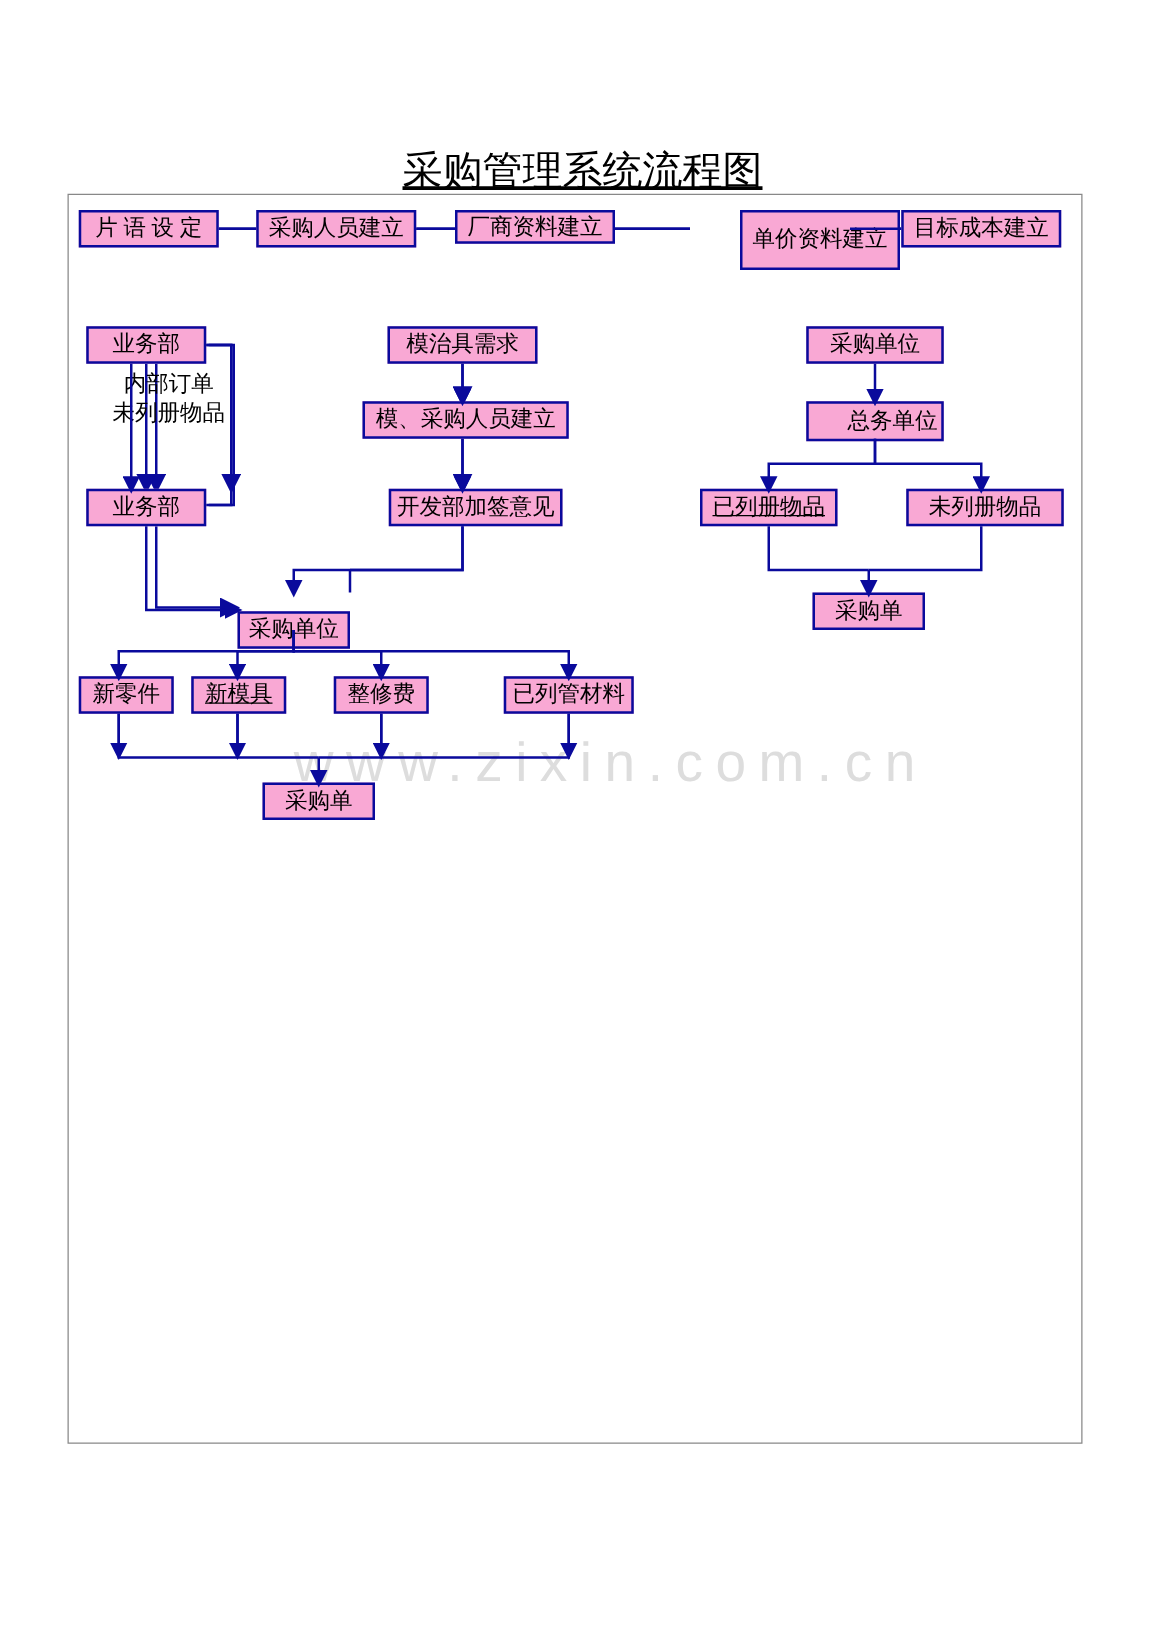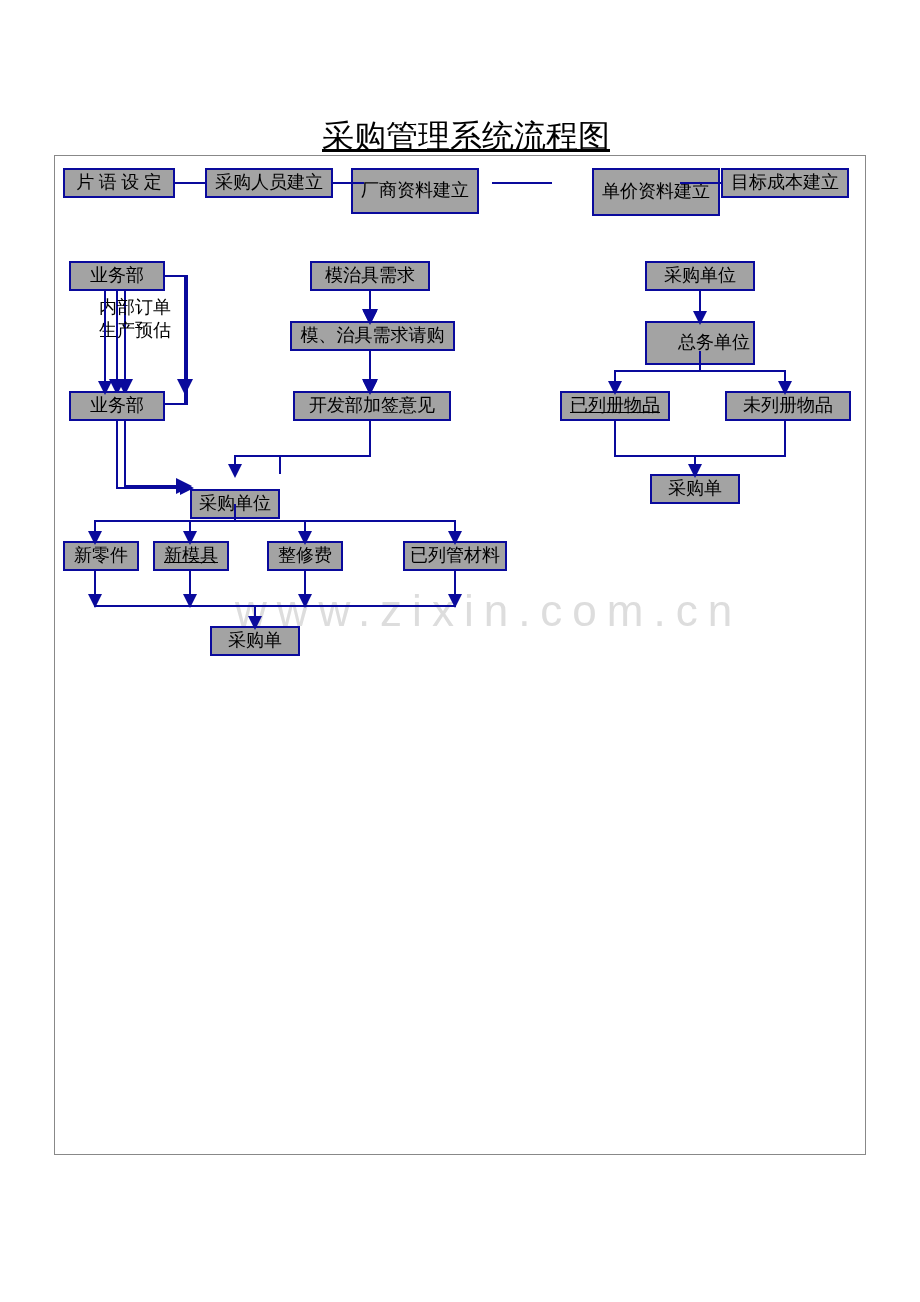--- a/index.html
+++ b/index.html
@@ -25,21 +25,21 @@
       position: absolute;
       top: 155px;
       left: 54px;
       width: 812px;
       height: 1000px;
       border: 1px solid #888;
     }
     .box {
       position: absolute;
       border: 2px solid #0a0a9c;
-      background: #a3a3a3;
+      background: #f9a8d4;
       font-size: 18px;
       display: flex;
       align-items: center;
       justify-content: center;
       text-align: center;
       line-height: 1.2;
       white-space: nowrap;
     }
     .label {
       position: absolute;
@@ -157,35 +157,35 @@
 
       <path d="M560 265 L560 300 L640 300"></path>
       <path d="M730 265 L730 300 L640 300"></path>
       <line x1="640" y1="300" x2="640" y2="318" marker-end="url(#ar)"></line>
 
     </g>
   </svg>
 
   <div class="box" style="left:8px;top:12px;width:112px;height:30px;">片 语 设 定</div>
   <div class="box" style="left:150px;top:12px;width:128px;height:30px;">采购人员建立</div>
-  <div class="box" style="left:296px;top:12px;width:128px;height:46px;">厂商资料建立</div>
+  <div class="box" style="left:309px;top:12px;width:128px;height:27px;">厂商资料建立</div>
   <div class="box" style="left:497px;top:12px;width:128px;height:48px;margin-left:40px;">单价资料建立</div>
   <div class="box" style="left:666px;top:12px;width:128px;height:30px;">目标成本建立</div>
 
   <div class="box" style="left:14px;top:105px;width:96px;height:30px;">业务部</div>
   <div class="label" style="left:30px;top:140px;width:100px;white-space:pre-line;">内部订单
-生产预估</div>
+未列册物品</div>
   <div class="box" style="left:14px;top:235px;width:96px;height:30px;">业务部</div>
 
   <div class="box" style="left:255px;top:105px;width:120px;height:30px;">模治具需求</div>
-  <div class="box" style="left:235px;top:165px;width:165px;height:30px;">模、治具需求请购</div>
-  <div class="box" style="left:238px;top:235px;width:158px;height:30px;text-align:right;">开发部加签意见</div>
+  <div class="box" style="left:235px;top:165px;width:165px;height:30px;">模、采购人员建立</div>
+  <div class="box" style="left:256px;top:235px;width:139px;height:30px;text-align:right;">开发部加签意见</div>
 
   <div class="box" style="left:590px;top:105px;width:110px;height:30px;">采购单位</div>
-  <div class="box" style="left:590px;top:165px;width:110px;height:44px;padding-left:28px;">总务单位</div>
+  <div class="box" style="left:590px;top:165px;width:110px;height:32px;padding-left:28px;">总务单位</div>
   <div class="box" style="left:505px;top:235px;width:110px;height:30px;text-decoration:underline;">已列册物品</div>
   <div class="box" style="left:670px;top:235px;width:126px;height:30px;">未列册物品</div>
   <div class="box" style="left:595px;top:318px;width:90px;height:30px;">采购单</div>
 
   <div class="box" style="left:135px;top:318px;width:90px;height:30px;margin-top:15px;">采购单位</div>
   <div class="box" style="left:8px;top:385px;width:76px;height:30px;">新零件</div>
   <div class="box" style="left:98px;top:385px;width:76px;height:30px;text-decoration:underline;">新模具</div>
   <div class="box" style="left:212px;top:385px;width:76px;height:30px;">整修费</div>
   <div class="box" style="left:348px;top:385px;width:104px;height:30px;">已列管材料</div>
   <div class="box" style="left:155px;top:470px;width:90px;height:30px;">采购单</div>

